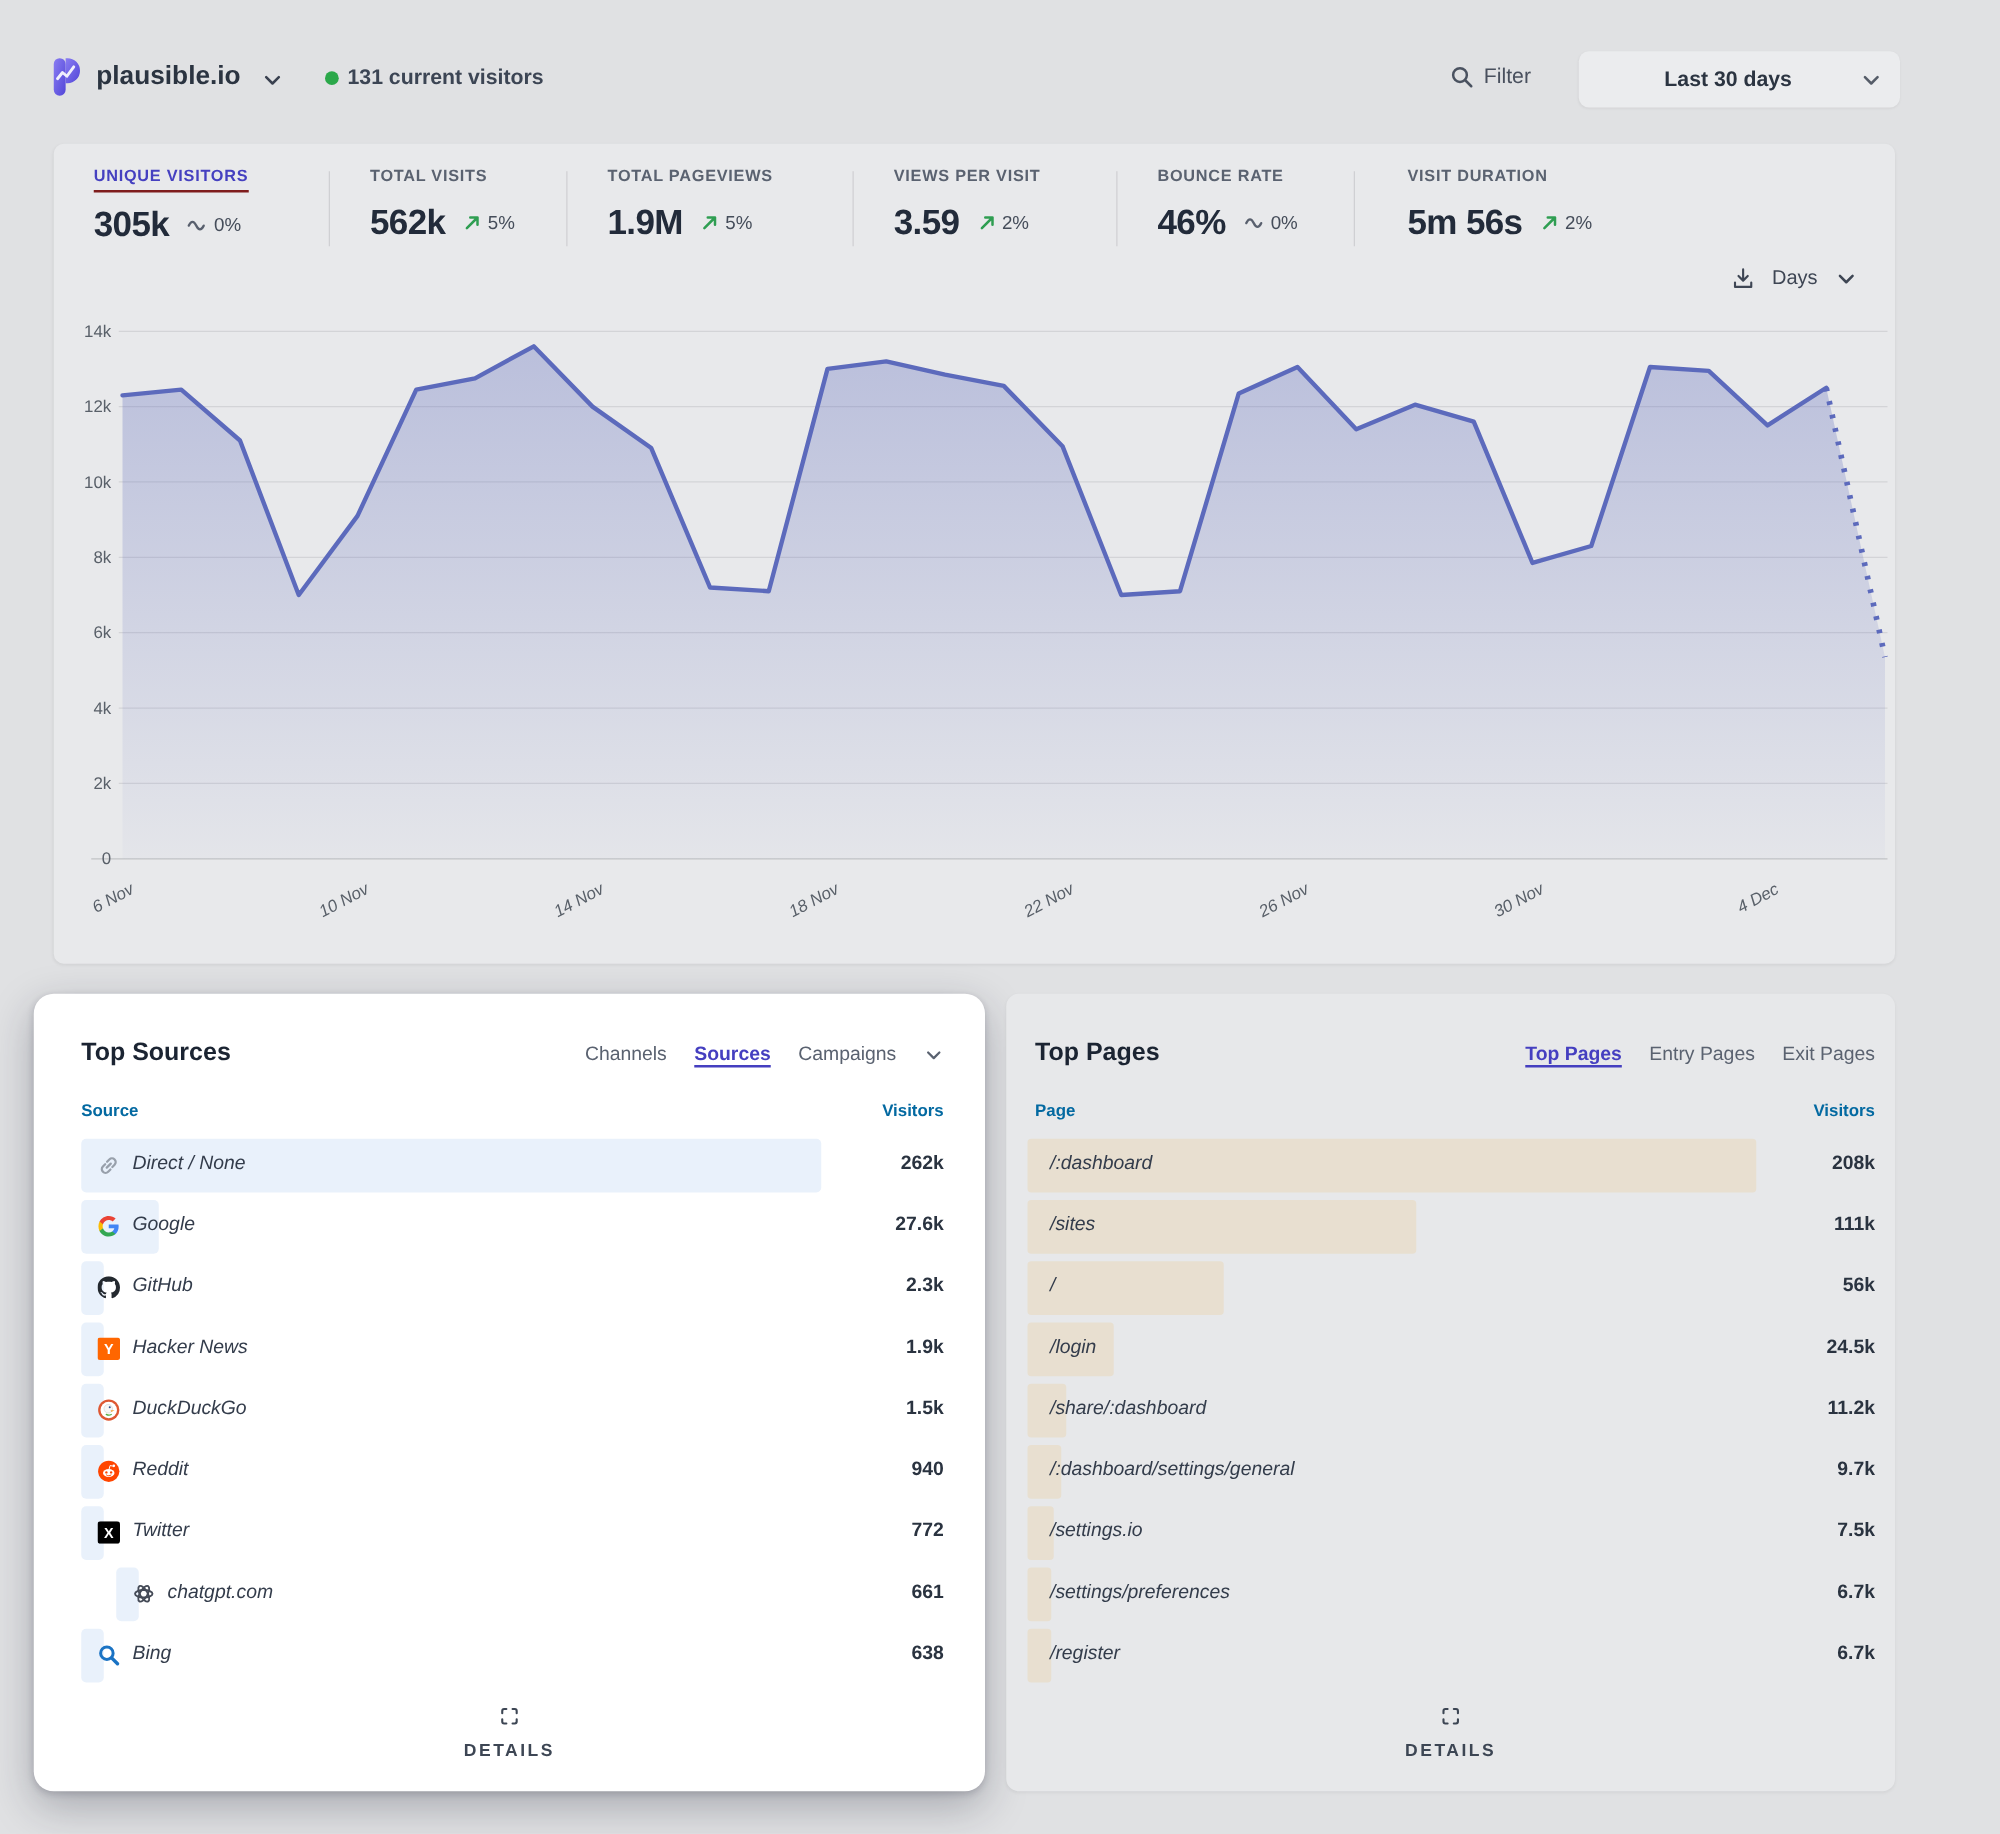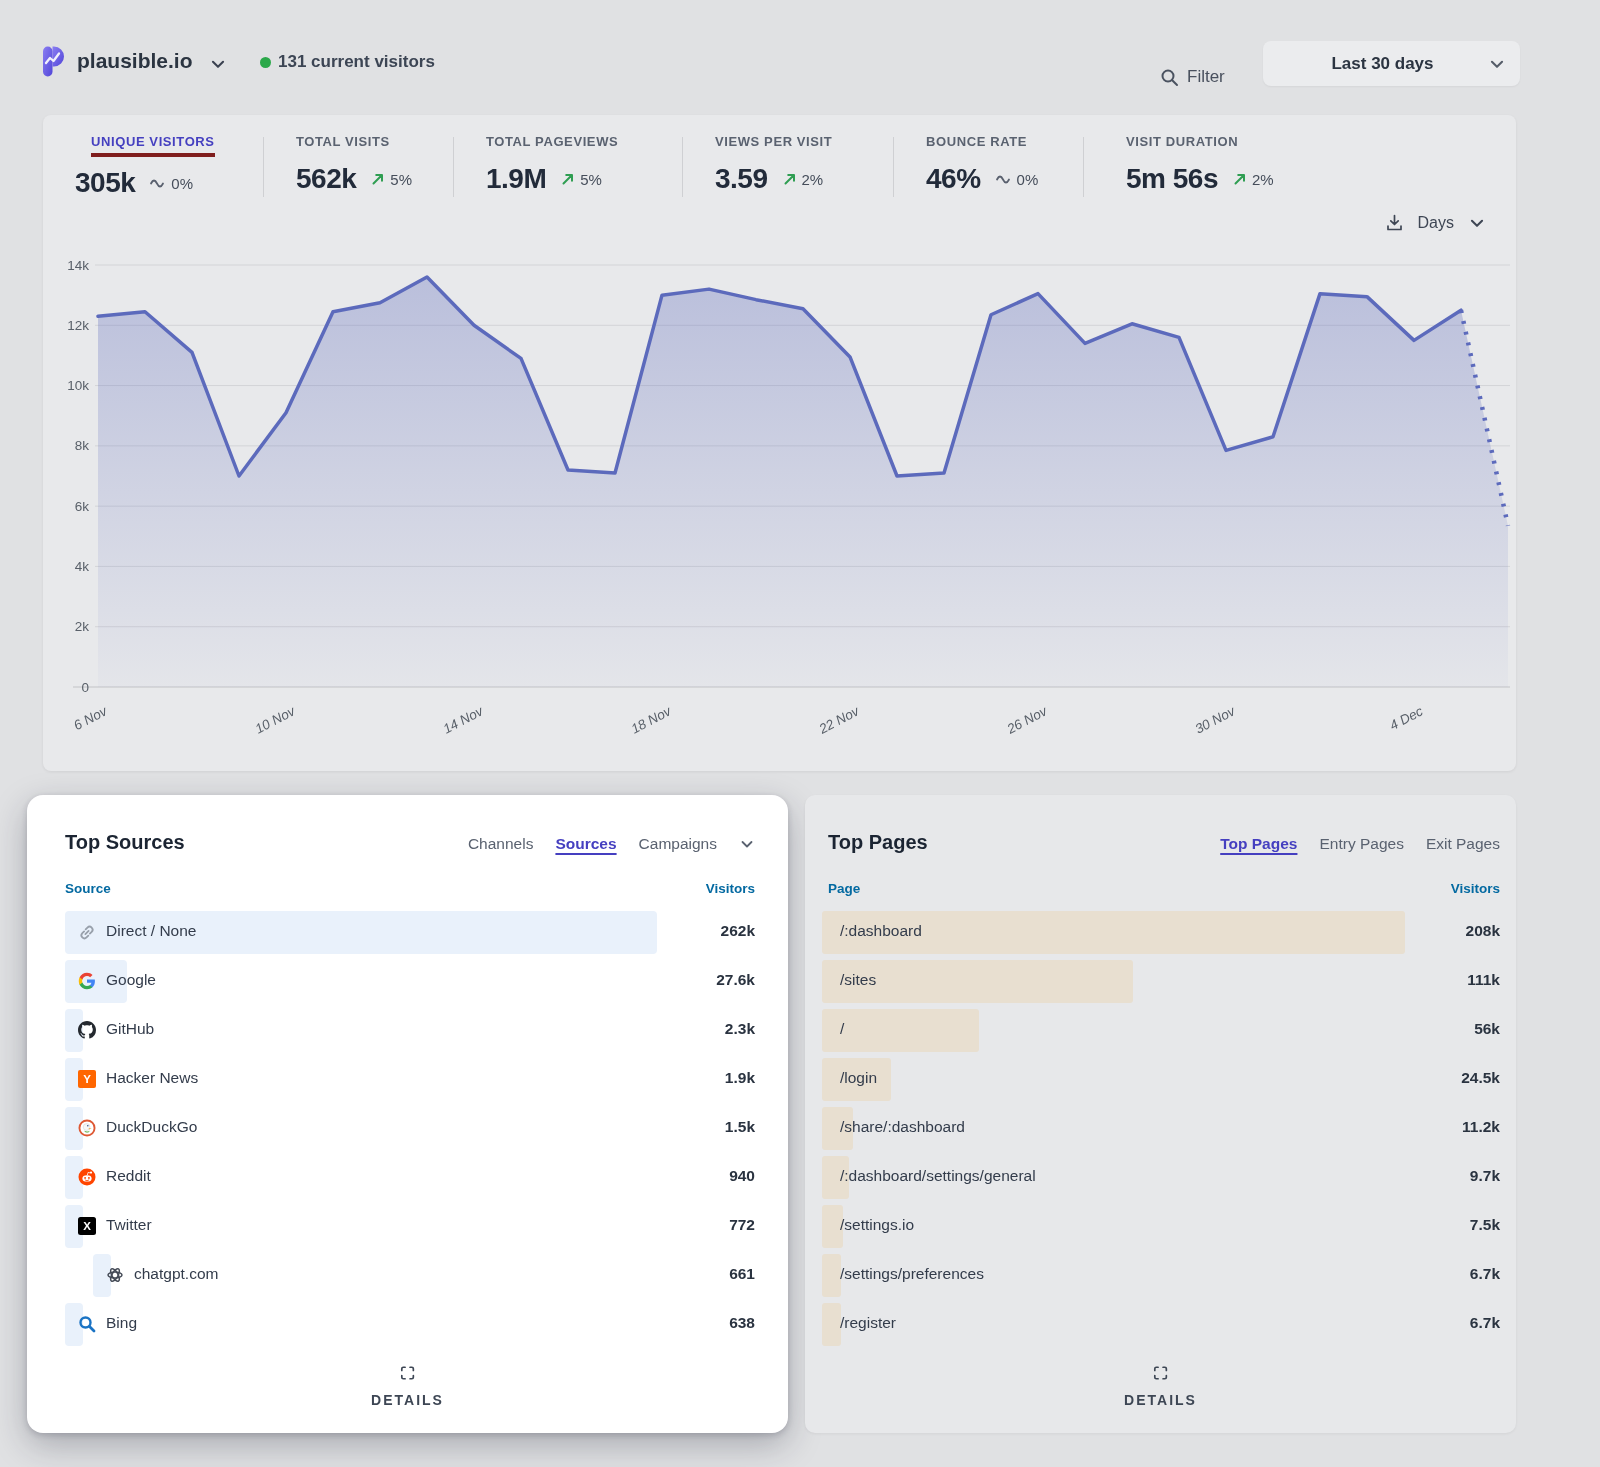--- a/index.html
+++ b/index.html
@@ -12,33 +12,33 @@
     overflow:hidden;
   }
   .abs { position:absolute; }
 
   
   .site-logo { left:40px; top:46px; width:28px; height:31px; }
   .site-name { left:77px; top:49px; font-size:21px; font-weight:bold; color:#2b3441; }
   .site-chevron { left:209px; top:55px; width:18px; height:18px; color:#3a4150; }
   .live-dot { left:260px; top:57px; width:11px; height:11px; border-radius:50%; }
   .live-text { left:278px; top:52px; font-size:17px; font-weight:bold; color:#3c4554; }
-  .filter-wrap { left:1160px; top:51px; display:flex; align-items:center; gap:8px; color:#49505e; cursor:pointer;margin-top:16px; }
+  .filter-wrap { left:1160px; top:51px; display:flex; align-items:center; gap:8px; color:#49505e; cursor:pointer; }
   .filter-wrap .txt { font-size:17px; }
   .daterange { left:1263px; top:41px; width:257px; height:45px; background:#ebecee; border-radius:8px;
     display:flex; align-items:center; padding:0 14px; cursor:pointer; box-shadow:0 1px 2px rgba(0,0,0,0.05); }
   .daterange .txt { font-size:17px; font-weight:bold; color:#2b3441; flex:1;text-align:center; }
   .daterange .chev { width:18px; height:18px; color:#555c68; }
 
   
   .top-card { left:43px; top:115px; width:1473px; height:656px; background:#e8e9eb; border-radius:8px;
     box-shadow:0 1px 3px rgba(0,0,0,0.07); }
   .stat { position:absolute; top:17px; }
   .stat .lbl { font-size:13px; font-weight:bold; letter-spacing:0.6px; color:#5a6270; padding-bottom:4px; display:inline-block; }
-  .stat.active .lbl { color:#4540c0; border-bottom:4px solid #7f1d1d;margin-left:16px; }
+  .stat.active .lbl { color:#4540c0; border-bottom:2px solid #7f1d1d; }
   .stat .valrow { margin-top:10px; display:flex; align-items:center; gap:14px; }
   .stat .val { font-size:28px; font-weight:bold; color:#222b3a; letter-spacing:-0.5px; }
   .stat .chg { display:flex; align-items:center; gap:4px; font-size:15px; color:#454d5a; }
   .stat-div { position:absolute; top:22px; width:1px; height:60px; background:#cfd0d3; }
   .days-ctl { position:absolute; right:30px; top:98px; display:flex; align-items:center; gap:14px; color:#3e4654; cursor:pointer; }
   .days-ctl .txt { font-size:16px; }
   #chart-slot { position:absolute; left:0; top:133px; }
 
   
   .card-left { left:27px; top:795px; width:761px; height:638px; background:#ffffff; border-radius:16px;
@@ -52,21 +52,21 @@
   .card-left .tabs { right:33px; }
   .card-right .tabs { right:16px; }
   .tab { font-size:15.5px; color:#5a6270; cursor:pointer; }
   .tab.active { color:#453fc0; font-weight:bold; text-decoration:underline; text-underline-offset:4px; text-decoration-thickness:2px; }
   .tabs .chev { width:16px; height:16px; color:#5a6270; }
   .colhead { position:absolute; top:86px; font-size:13.5px; font-weight:bold; color:#0369a1; }
   .rows { position:absolute; top:113px; left:0; right:0; }
   .row { position:absolute; height:49px; left:0; right:0; }
   .row .bar { position:absolute; top:3px; height:43px; border-radius:4px; }
   .row .ricon { position:absolute; top:15px; width:18px; height:18px; }
-  .row .rlabel { position:absolute; top:14px; font-size:15.5px; color:#333c4b; }
+  .row .rlabel { position:absolute; top:14px; font-size:15.5px; color:#333c4b;font-style:italic; }
   .row .rval { position:absolute; top:14px; font-size:15.5px; font-weight:bold; color:#2a3340; text-align:right; }
   .card-left .bar { left:38px; background:#e9f1fb; }
   .card-left .ricon { left:51px; }
   .card-left .rlabel { left:79px; }
   .card-left .rval { right:33px; }
   .card-right .bar { left:17px; background:#e8dfd0; border-radius:3px; }
   .card-right .rlabel { left:35px; }
   .card-right .rval { right:16px; }
   .details-btn { position:absolute; top:570px; left:50%; transform:translateX(-50%);
     display:flex; align-items:center; gap:11px; font-size:14px; font-weight:bold; letter-spacing:2px;

